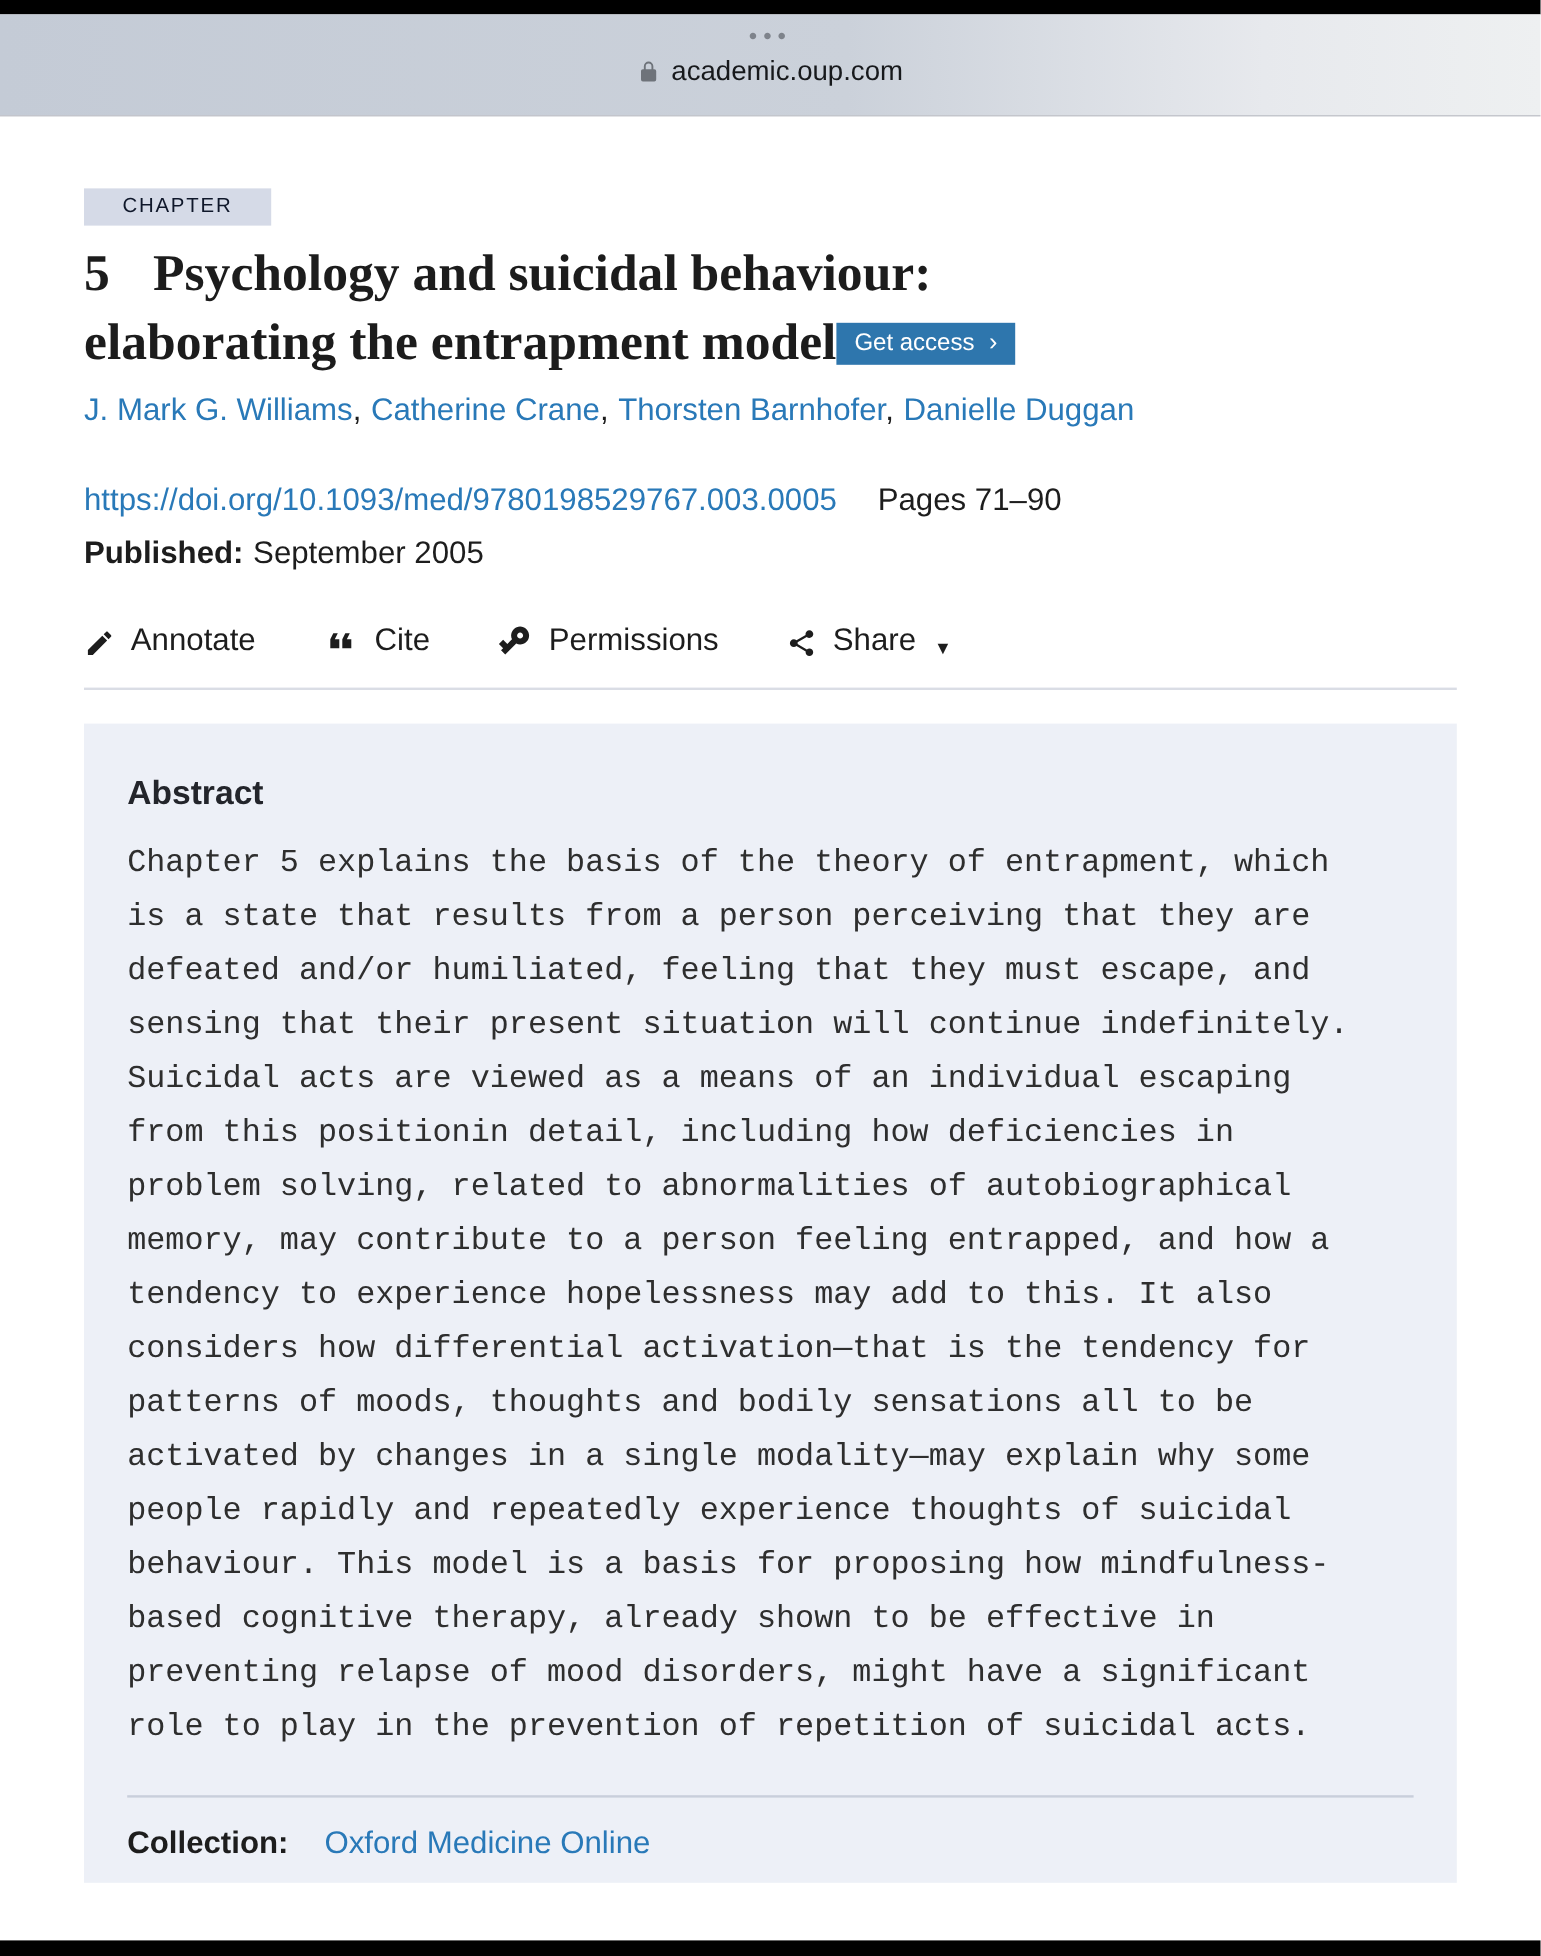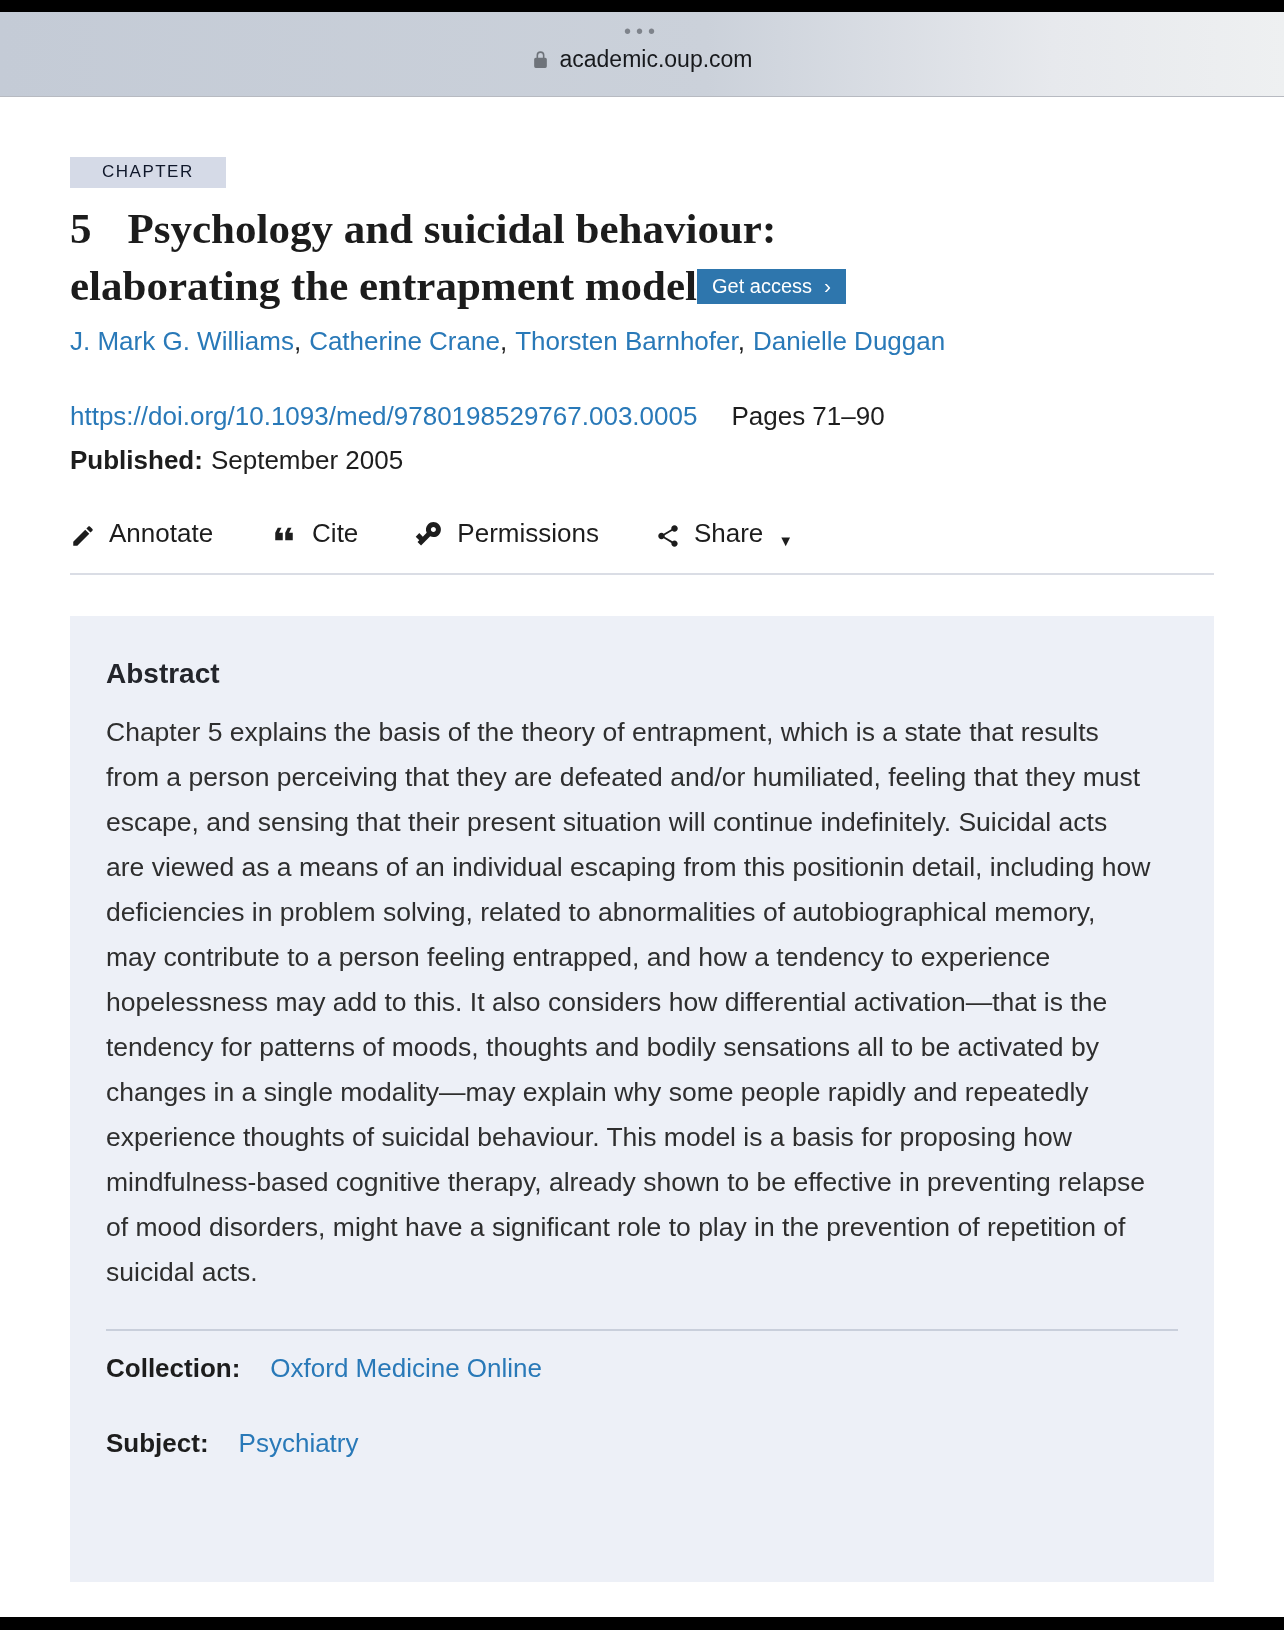--- a/index.html
+++ b/index.html
@@ -38,24 +38,24 @@
 
   
   .toolbar{margin-top:42px;display:flex;align-items:center;}
   .tool{display:flex;align-items:flex-end;gap:13px;font-size:26px;color:#1d1d1d;
         cursor:pointer;margin-right:56px;}
   .tool svg{fill:#1d1d1d;display:block;}
   .caret{font-size:15px;margin-left:2px;}
   .rule{margin:24px 0 0;border:none;border-top:2px solid #dadde5;}
 
   
-  .card{box-sizing:border-box;margin-top:41px;background:#edf0f7;height:966px;
+  .card{box-sizing:border-box;margin-top:28px;background:#edf0f7;height:966px;
         padding:42px 36px 0;overflow:hidden;}
   .card h2{margin:0;font-size:28px;color:#23252b;}
-  .card p{margin:20px 0 0;font-family:Liberation Sans, sans-serif;font-size:26.5px;
+  .card p{margin:20px 0 0;font-family:Liberation Mono, monospace;font-size:26.5px;
           line-height:45px;color:#2e2e2e;max-width:1045px;}
   .card hr{margin:34px 0 0;border:none;border-top:2px solid #c9cfdb;}
   .meta{margin-top:44px;font-size:26px;display:flex;align-items:baseline;}
   .meta.collection{margin-top:22px;}
   .meta a{color:#2979b8;text-decoration:none;margin-left:30px;cursor:pointer;}
 
   .bottombar{position:absolute;left:0;bottom:0;width:100%;height:13px;background:#000;}
 </style>
 </head>
 <body>

